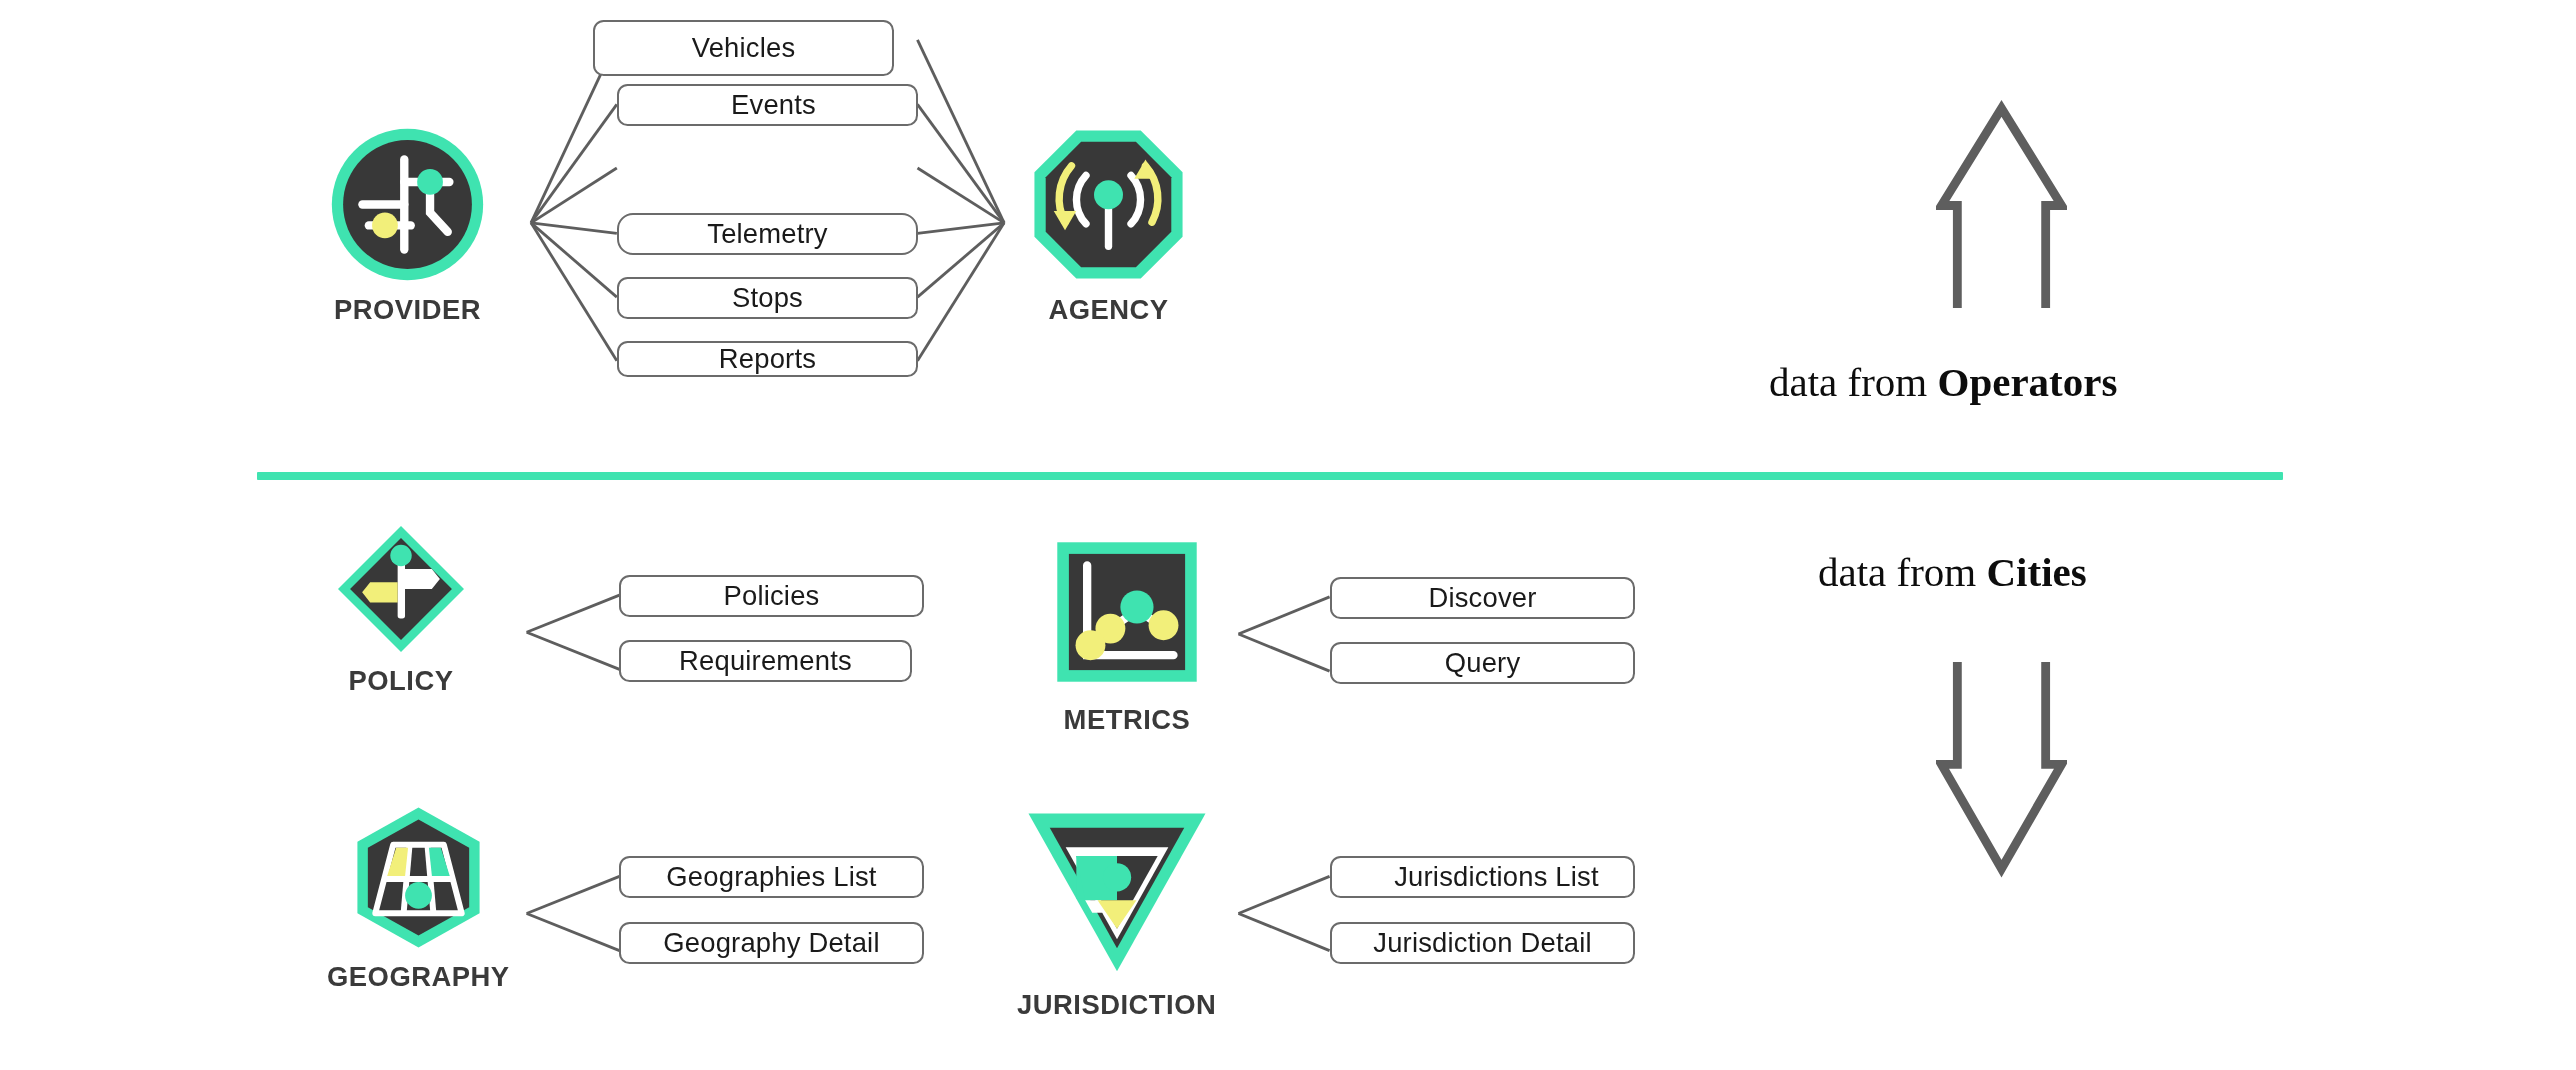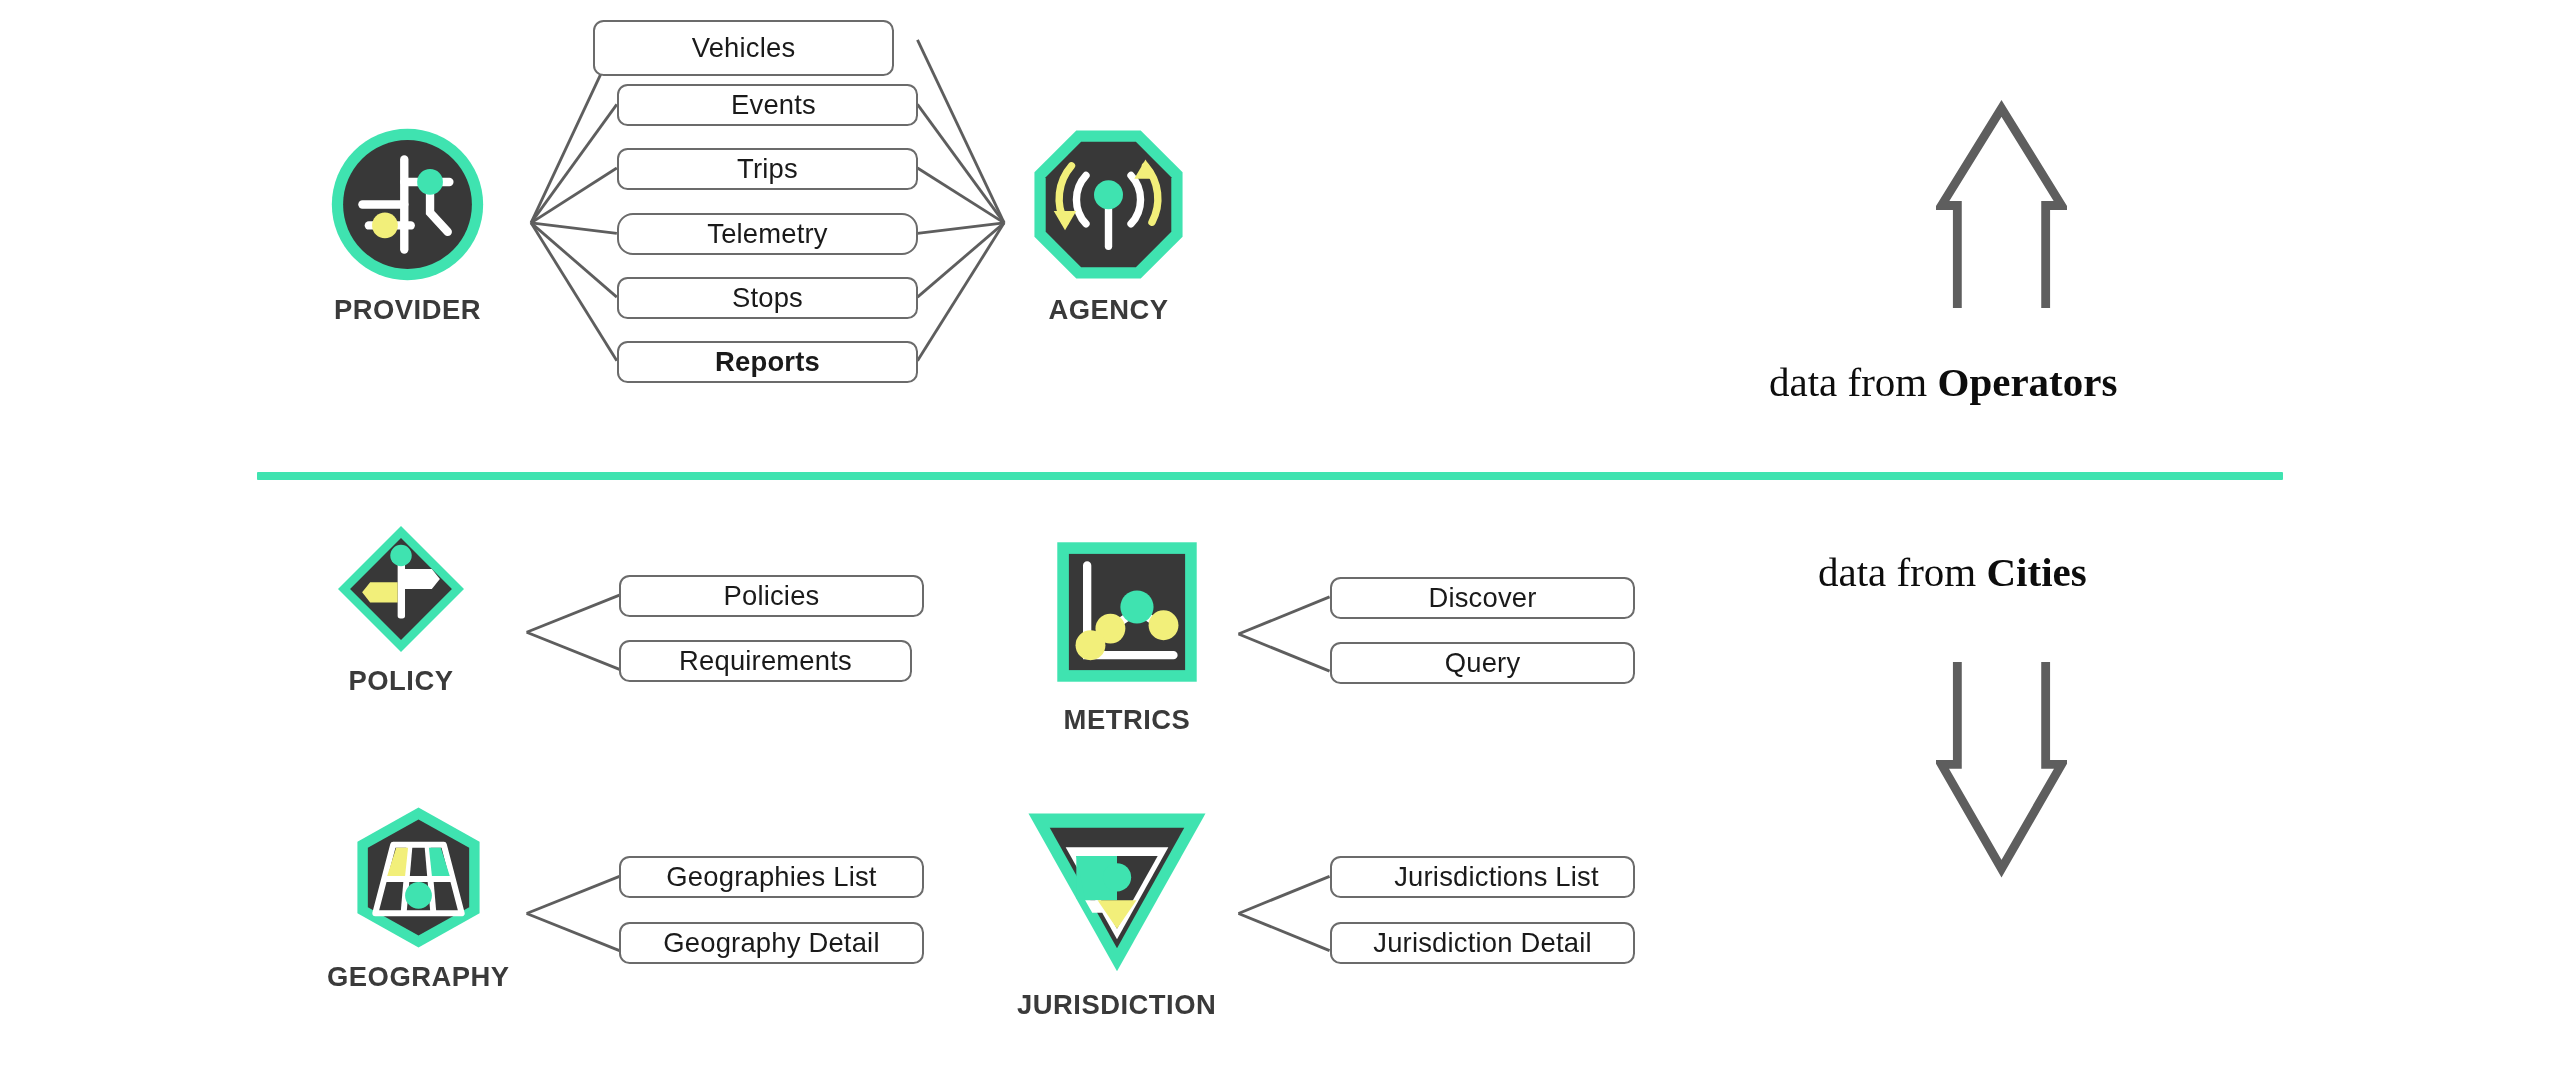--- a/index.html
+++ b/index.html
@@ -132,30 +132,27 @@
     </svg>
     <div class="caption">AGENCY</div>
   </div>
 
   <div class="ep-box" style="left:593px; top:19.5px;  width:301px; height:56px;">
       <span>Vehicles</span>
     </div>
   <div class="ep-box" style="left:617px; top:84px; width:301px; height:42px;padding-left:12px;">
       <span>Events</span>
     </div>
-  <div class="ep-box" style="left:617px; top:148px; width:301px; height:42px;">
-      <span>Trips</span>
-    </div>
   <div class="ep-box" style="left:617px; top:213px; width:301px; height:42px;border-radius:16px;">
       <span>Telemetry</span>
     </div>
   <div class="ep-box" style="left:617px; top:277px; width:301px; height:42px;">
       <span>Stops</span>
     </div>
-  <div class="ep-box" style="left:617px; top:341px; width:301px; height:42px;font-weight:bold;">
+  <div class="ep-box" style="left:617px; top:341px; width:301px; height:36px;">
       <span>Reports</span>
     </div>
 
   <svg class="big-arrow" style="left:1936px; top:96px;" width="131" height="212" viewBox="0 0 74 120">
     <path d="M12 120 L12 62 L3 62 L37 7 L71 62 L62 62 L62 120" fill="none" stroke="#5e5e5e" stroke-width="5" stroke-linejoin="miter" stroke-linecap="butt"></path>
   </svg>
   <div class="side-label" style="left:1769px; top:358px;">
     <span>data from </span><b>Operators</b>
   </div>
 

